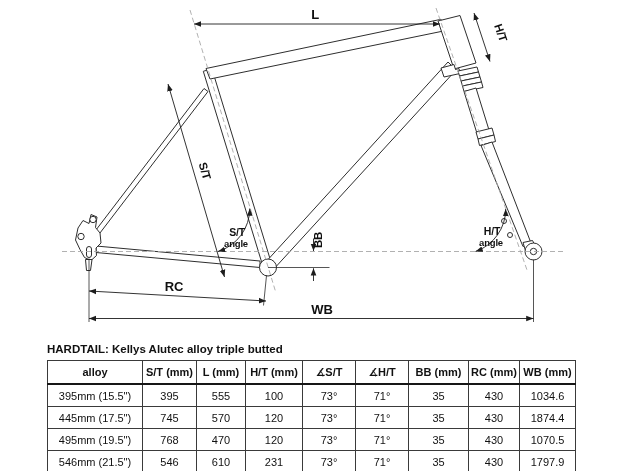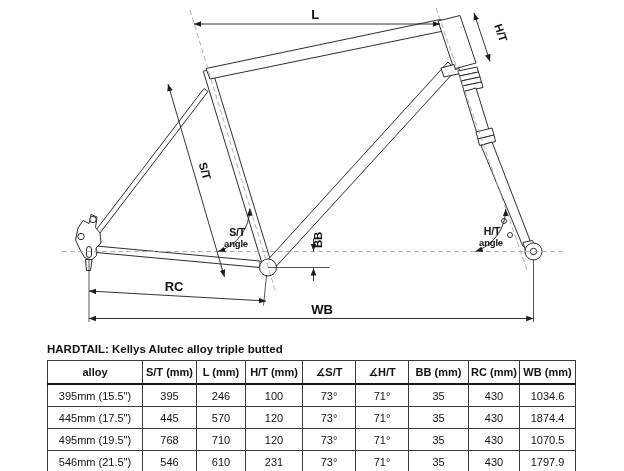--- a/index.html
+++ b/index.html
@@ -121,43 +121,43 @@
           <th>∡H/T</th>
           <th>BB (mm)</th>
           <th>RC (mm)</th>
           <th>WB (mm)</th>
         </tr>
     </thead>
     <tbody>
         <tr>
           <td>395mm (15.5")</td>
           <td>395</td>
-          <td>246</td>
+          <td>555</td>
           <td>100</td>
           <td>73°</td>
           <td>71°</td>
           <td>35</td>
           <td>430</td>
           <td>1034.6</td>
         </tr>
         <tr>
           <td>445mm (17.5")</td>
-          <td>445</td>
+          <td>745</td>
           <td>570</td>
           <td>120</td>
           <td>73°</td>
           <td>71°</td>
           <td>35</td>
           <td>430</td>
           <td>1874.4</td>
         </tr>
         <tr>
           <td>495mm (19.5")</td>
           <td>768</td>
-          <td>710</td>
+          <td>470</td>
           <td>120</td>
           <td>73°</td>
           <td>71°</td>
           <td>35</td>
           <td>430</td>
           <td>1070.5</td>
         </tr>
         <tr>
           <td>546mm (21.5")</td>
           <td>546</td>

